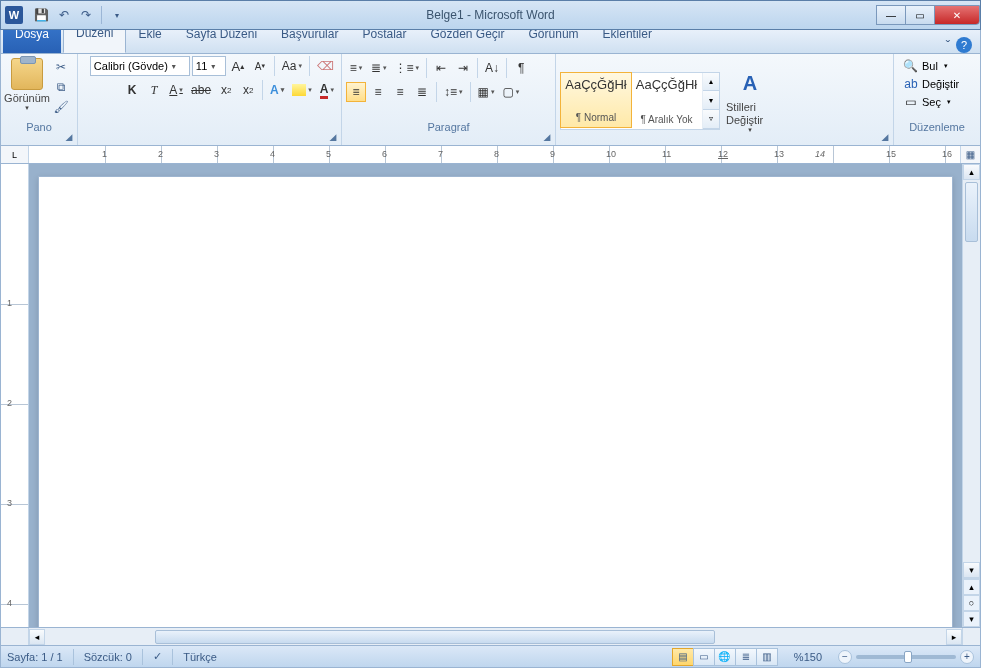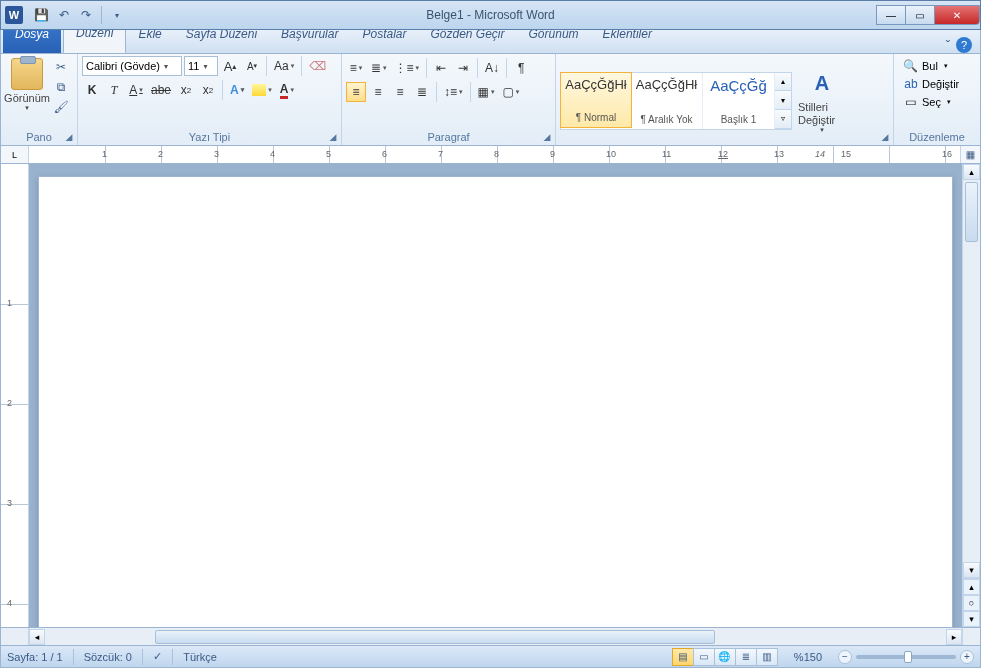--- a/index.html
+++ b/index.html
@@ -11,30 +11,30 @@
 .qat { display: flex; align-items: center; gap: 4px; padding: 0 6px; }
 .qat-btn { width: 18px; height: 18px; display: flex; align-items: center; justify-content: center; font-size: 12px; color: #3b5b88; cursor: pointer; }
 .qat-sep { width: 1px; height: 18px; background: #9bb6d6; margin: 0 2px; }
 .title-text { position: absolute; left: 50%; transform: translateX(-50%); font-size: 12px; color: #3b546e; }
 .win-controls { margin-left: auto; display: flex; }
 .win-btn { width: 30px; height: 20px; display: flex; align-items: center; justify-content: center; font-size: 10px; border: 1px solid #7a98bc; background: linear-gradient(#eaf2fb,#c8dbef); margin-left: -1px; cursor: pointer; }
 .win-close { background: linear-gradient(#e57373,#c62828); color: #fff; width: 46px; border-radius: 0 0 4px 0; }
 
 
 .tabbar { height: 24px; background: linear-gradient(#e8f0fa,#cfe0f1); display: flex; align-items: flex-end; border: 1px solid #9ab4d2; border-top: none; padding-left: 2px; font-size: 12px; }
-.tab { padding: 12px 12px; cursor: pointer; color: #3a5a85; font-style: italic; }
+.tab { padding: 12px 12px; cursor: pointer; color: #3a5a85; }
 .tab-file { background: linear-gradient(#3b7cd1,#2861b5); color: #fff; border-radius: 2px 2px 0 0; margin-right: 2px; }
 .tab-active { background: #f1f5fa; border: 1px solid #9ab4d2; border-bottom: 1px solid #f1f5fa; border-radius: 3px 3px 0 0; }
 .tab-right { margin-left: auto; display: flex; align-items: center; gap: 6px; padding-right: 8px; font-size: 13px; color: #3a5a85; }
 
 
 .ribbon { height: 92px; background: linear-gradient(#f4f8fc,#e3edf7); border: 1px solid #9ab4d2; border-top: none; display: flex; }
 .group { border-right: 1px solid #c3d5e8; display: flex; flex-direction: column; padding: 2px 4px 0; position: relative; }
 .group-body { flex: 1; display: flex; align-items: flex-start; }
-.group-label { text-align: center; font-size: 11px; color: #5577a0; padding: 1px 0 2px; position: relative; }
+.group-label { text-align: center; font-size: 11px; color: #5577a0; padding: 1px 0 12px; position: relative; }
 .group-launcher { position: absolute; right: 2px; bottom: 2px; width: 12px; height: 12px; font-size: 9px; color: #5577a0; display: flex; align-items: center; justify-content: center; cursor: pointer; }
 
 .big-btn { display: flex; flex-direction: column; align-items: center; width: 44px; padding: 2px; cursor: pointer; font-size: 11px; color: #444; }
 .big-btn .ico { width: 32px; height: 32px; margin-bottom: 2px; display:flex;align-items:center;justify-content:center; }
 .clipboard-ico { background: linear-gradient(#f5d68a,#e2b65c); border: 1px solid #c89b3f; border-radius: 3px; position: relative; }
 .clipboard-ico::before { content:""; position:absolute; top:-3px; left:8px; width:14px; height:6px; background:#9fb4cb; border:1px solid #7a95b3; border-radius:2px; }
 .mini-col { display:flex; flex-direction:column; gap:2px; padding:2px; }
 .mini-btn { width:20px; height:18px; display:flex; align-items:center; justify-content:center; font-size:12px; color:#3a5a85; cursor:pointer; }
 
 
@@ -158,21 +158,21 @@
         <div class="mini-btn">✂</div>
         <div class="mini-btn">⧉</div>
         <div class="mini-btn">🖌</div>
       </div>
     </div>
     <div class="group-label">Pano</div>
     <div class="group-launcher">◢</div>
   </div>
 
   <div class="group font-group" style="min-width:264px;">
-    <div class="group-body" style="flex-direction:column;">
+    <div class="group-body" style="flex-direction:column;align-items:flex-end;">
       <div class="row">
         <div class="combo font-name">
             <span>Calibri (Gövde)</span>
             <span class="arr">▾</span>
           </div>
         <div class="combo font-size">
             <span>11</span>
             <span class="arr">▾</span>
           </div>
         <div class="rb-btn" style="font-size:13px;">A<span style="font-size:8px;vertical-align:super;">▴</span></div>
@@ -194,21 +194,20 @@
         <div class="rb-btn">
             <span class="highlight-ico"></span>
             <span class="dd">▾</span>
           </div>
         <div class="rb-btn">
             <span class="fontcolor-ico">A</span>
             <span class="dd">▾</span>
           </div>
       </div>
     </div>
-    <div class="group-label">Yazı Tipi</div>
     <div class="group-launcher">◢</div>
   </div>
 
   <div class="group" style="min-width:214px;">
     <div class="group-body" style="flex-direction:column;">
       <div class="row" style="display:flex;gap:2px;margin:2px 0 4px;">
         <div class="rb-btn">≡<span class="dd">▾</span></div>
         <div class="rb-btn">≣<span class="dd">▾</span></div>
         <div class="rb-btn">⋮≡<span class="dd">▾</span></div>
         <div class="sep"></div>
@@ -238,24 +237,20 @@
   <div class="group" style="flex:1;min-width:300px;">
     <div class="group-body" style="align-items:center;gap:4px;">
       <div class="styles-gallery">
         <div class="style-item sel">
           <div class="style-prev">AaÇçĞğHł</div>
           <div class="style-name">¶ Normal</div>
         </div>
         <div class="style-item">
           <div class="style-prev">AaÇçĞğHł</div>
           <div class="style-name">¶ Aralık Yok</div>
-        </div>
-        <div class="style-item">
-          <div class="style-prev blue">AaÇçĞğ</div>
-          <div class="style-name">Başlık 1</div>
         </div>
         <div class="gallery-ctrl">
           <div>▴</div>
           <div>▾</div>
           <div>▿</div>
         </div>
       </div>
       <div class="big-btn" style="width:52px;">
         <div class="ico" style="font-size:20px;color:#2861b5;font-weight:bold;">A</div>
         <span style="line-height:1.1;">Stilleri Değiştir</span>
@@ -313,21 +308,21 @@
       <div class="num" style="left: 577px;">10</div>
       <div class="tick" style="left: 636px;"></div>
       <div class="num" style="left: 633px;">11</div>
       <div class="tick" style="left: 692px;"></div>
       <div class="num" style="left: 689px; text-decoration: underline;">12</div>
       <div class="tick" style="left: 748px;"></div>
       <div class="num" style="left: 745px;">13</div>
       <div class="tick" style="left: 804px;"></div>
       <div class="num" style="left: 786px; font-style: italic;">14</div>
       <div class="tick" style="left: 860px;"></div>
-      <div class="num" style="left: 812px; text-align: right;">15</div>
+      <div class="num" style="left: 857px; text-align: right;">15</div>
       <div class="tick" style="left: 916px;"></div>
       <div class="num" style="left: 913px;">16</div>
     </div>
   <div class="ruler-end">▦</div>
 </div>
 
 <div class="workspace">
   <div class="v-ruler" id="vruler">
       <div class="vt" style="top: 140px;"></div>
       <div class="vn" style="top: 134px;">1</div>

